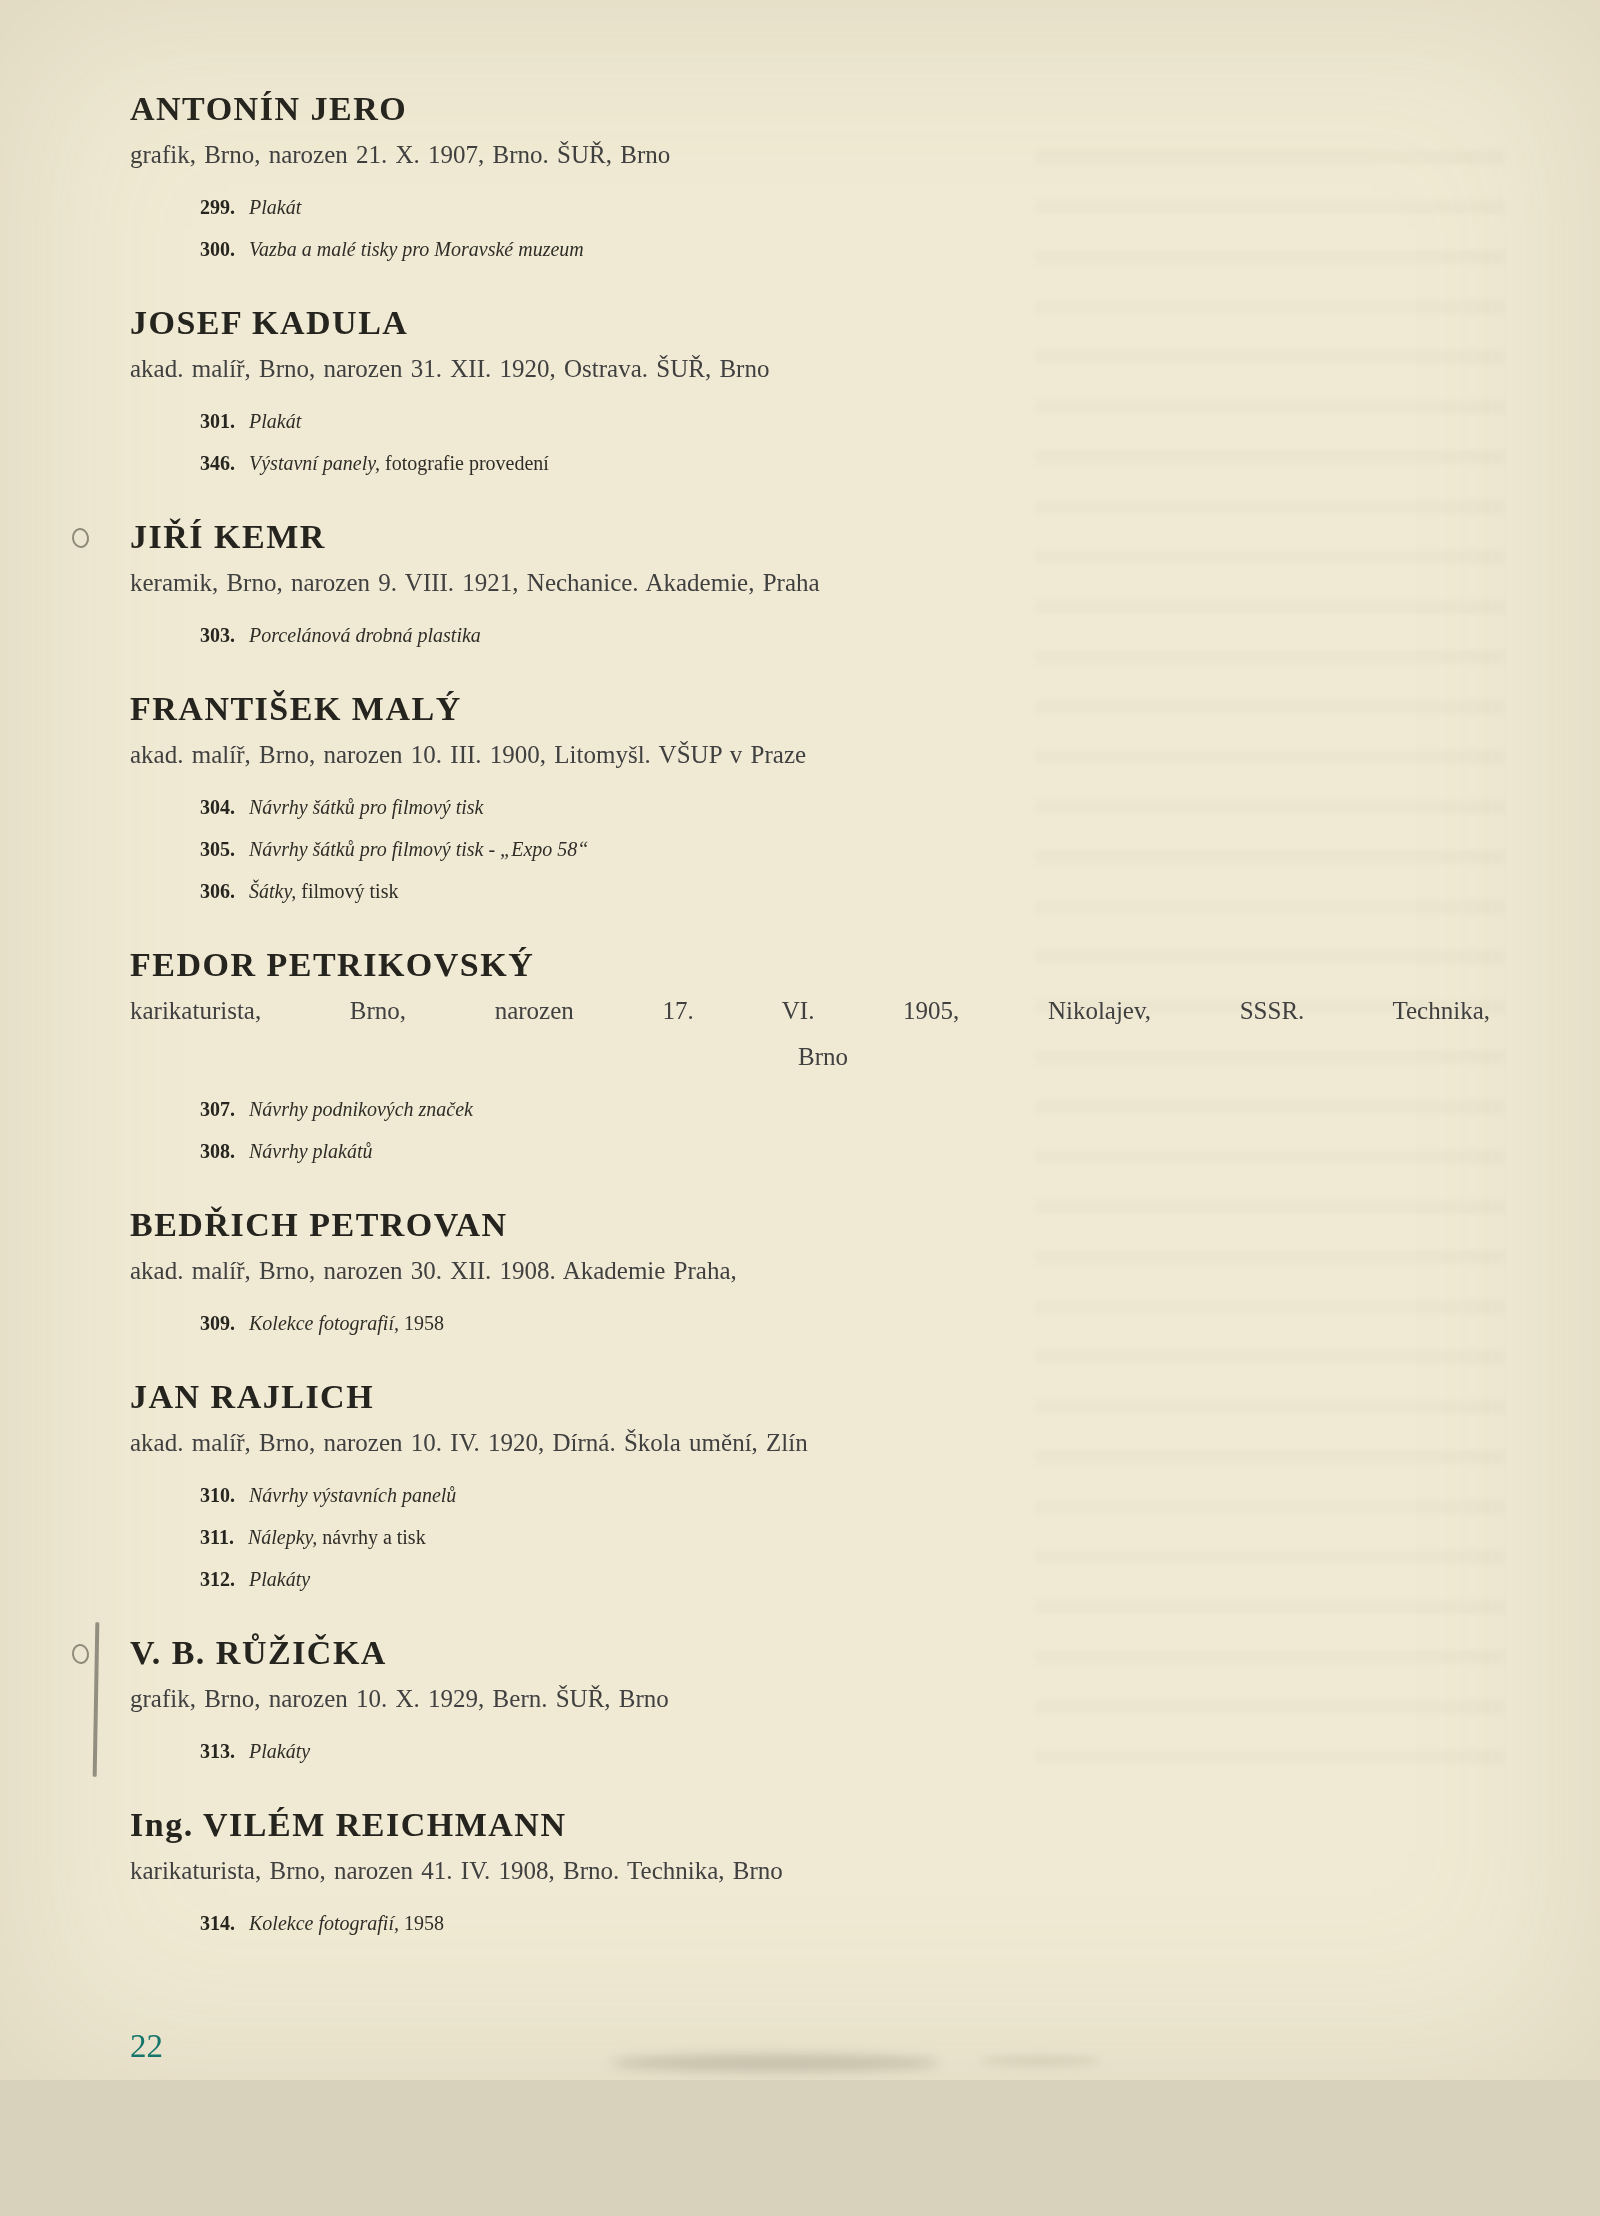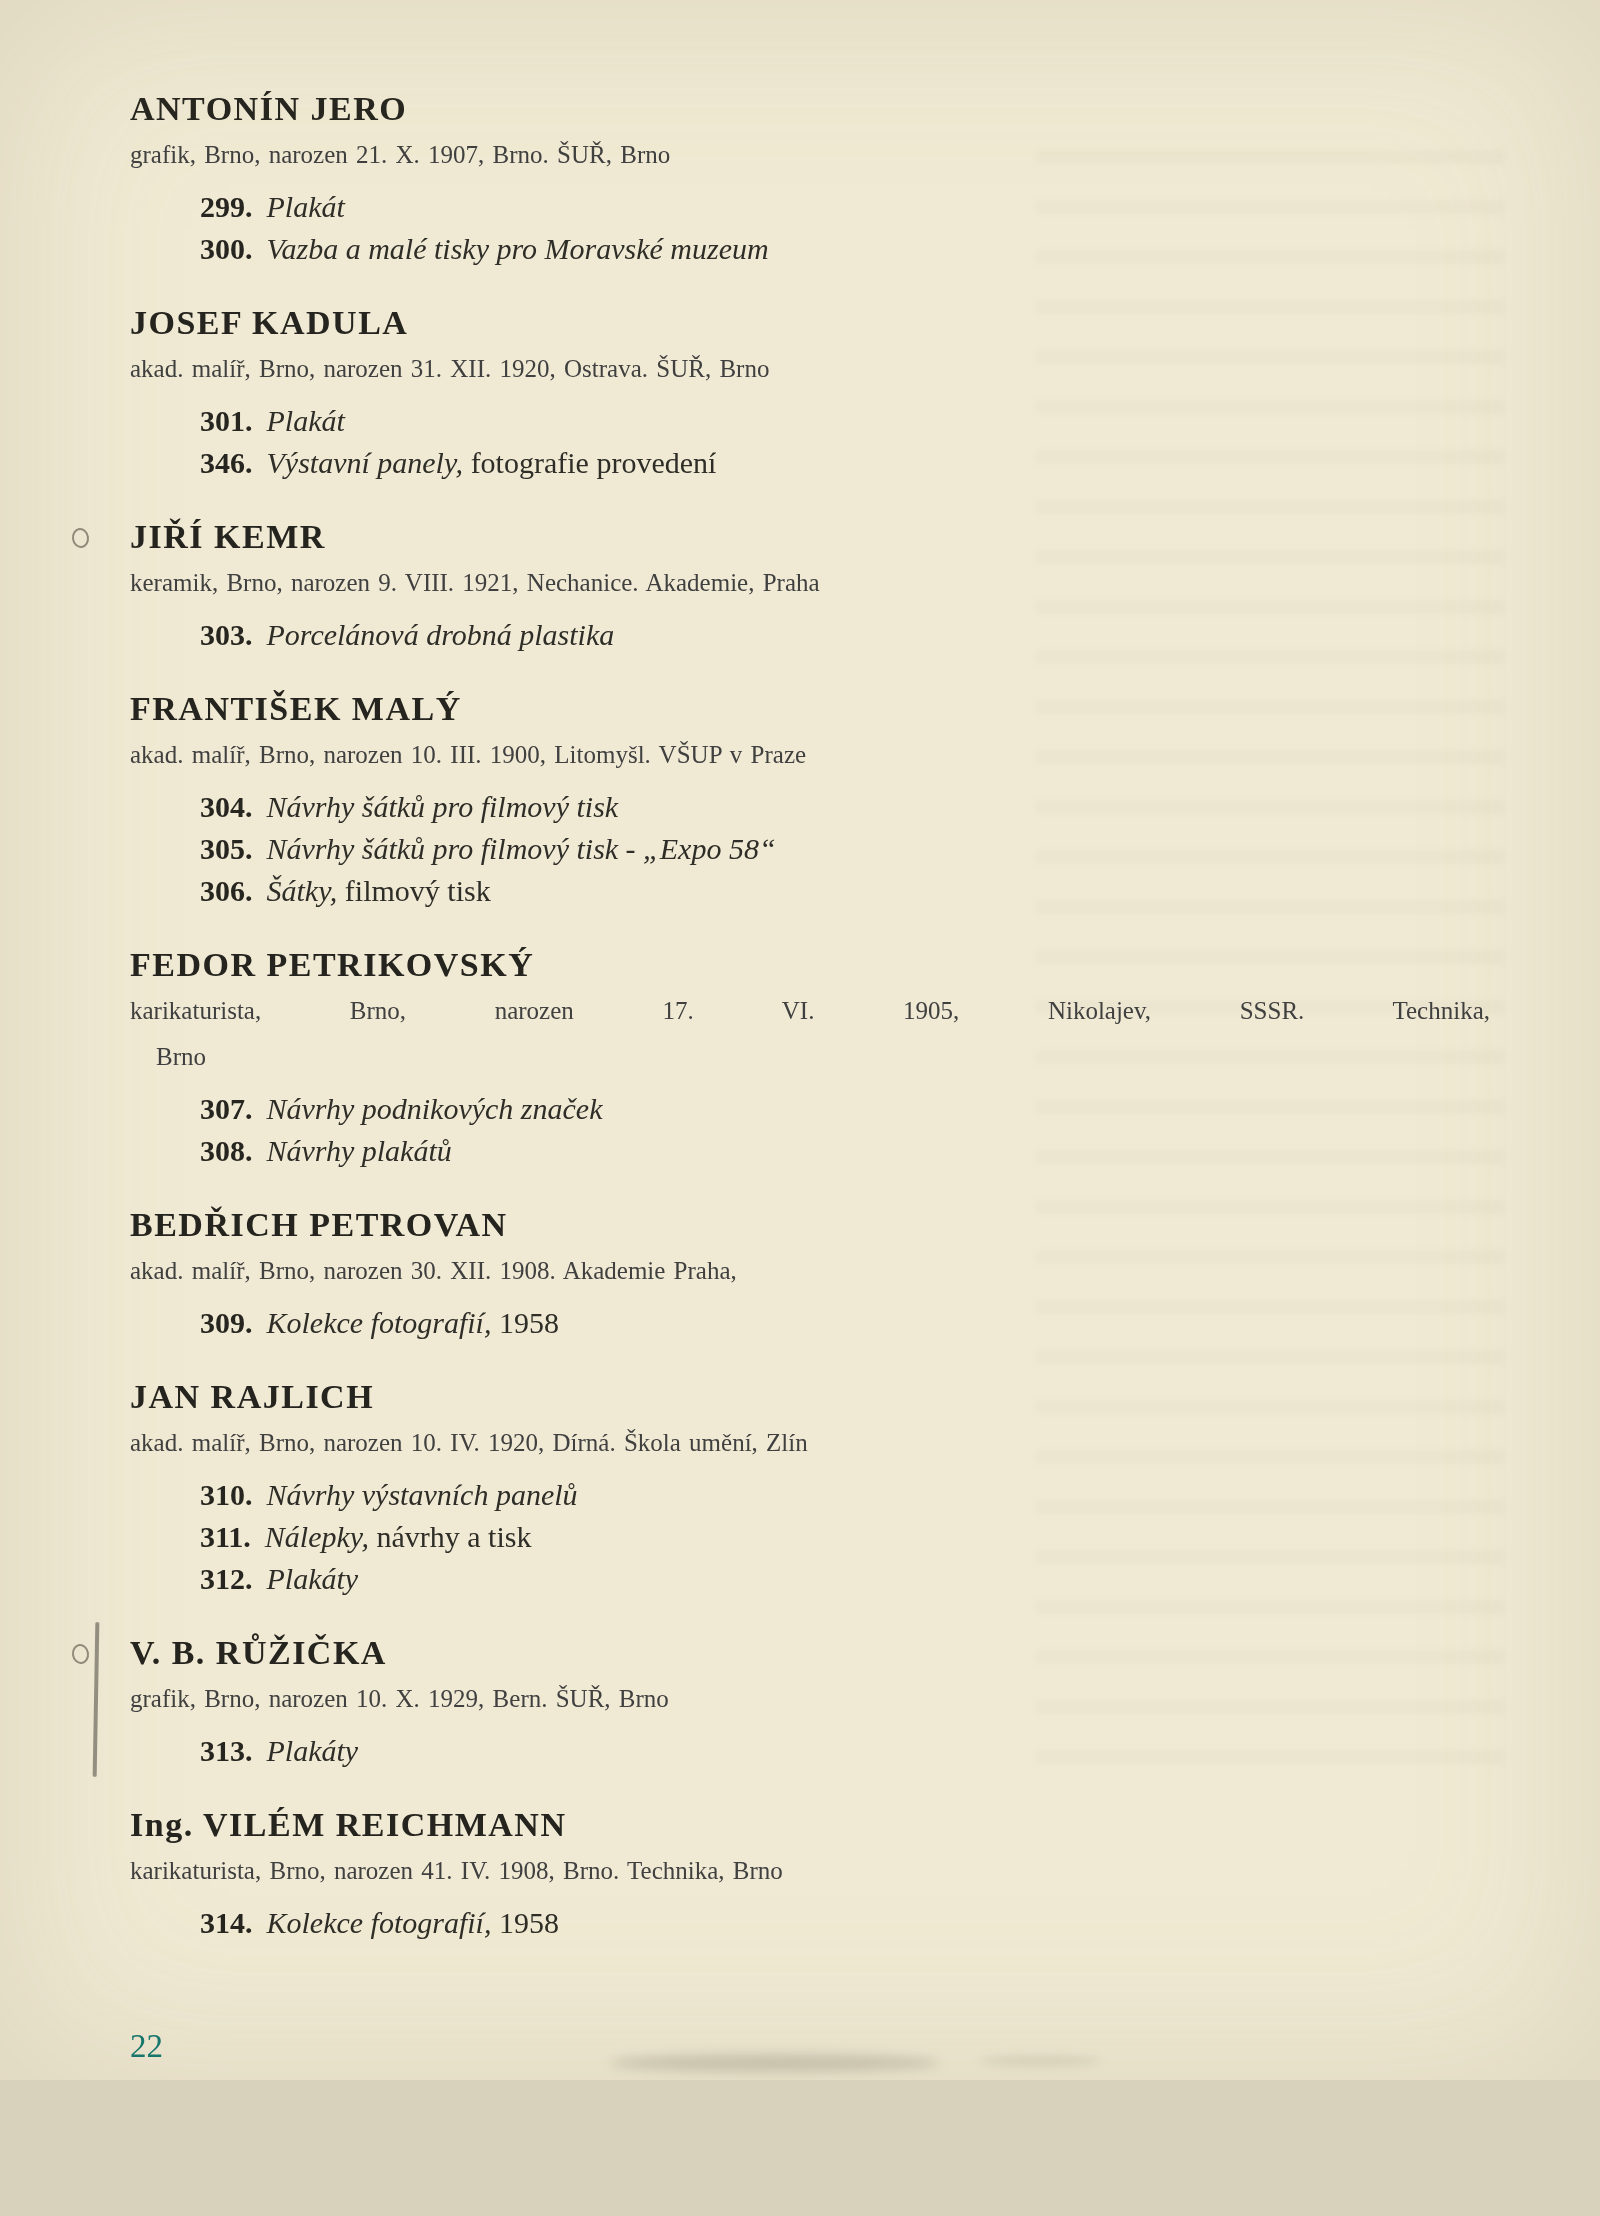--- a/index.html
+++ b/index.html
@@ -49,23 +49,23 @@
     line-height: 46px;
     color: #25241e;
   }
   .bio {
     font-size: 25px;
     line-height: 46px;
     word-spacing: 2px;
     color: #404040;
   }
   .justify-full { text-align: justify; text-align-last: justify; }
-  .bio-cont { padding-left: 26px; }
+  .bio-cont { padding-left: 26px; text-align: center; }
   .works { margin: 8px 0 2px 70px; }
-  .work { font-size: 30px; line-height: 42px; color: #2e2d27; }
+  .work { font-size: 20px; line-height: 42px; color: #2e2d27; }
   .wnum { font-weight: bold; margin-right: 14px; color: #26251f; }
   .wtitle { font-style: italic; }
   .wreg { font-style: normal; }
   .pagenum { margin-top: 84px; font-size: 33px; color: #0f766e; }
   .mark {
     position: absolute;
     pointer-events: none;
   }
   .mark-circle {
     left: -58px;

